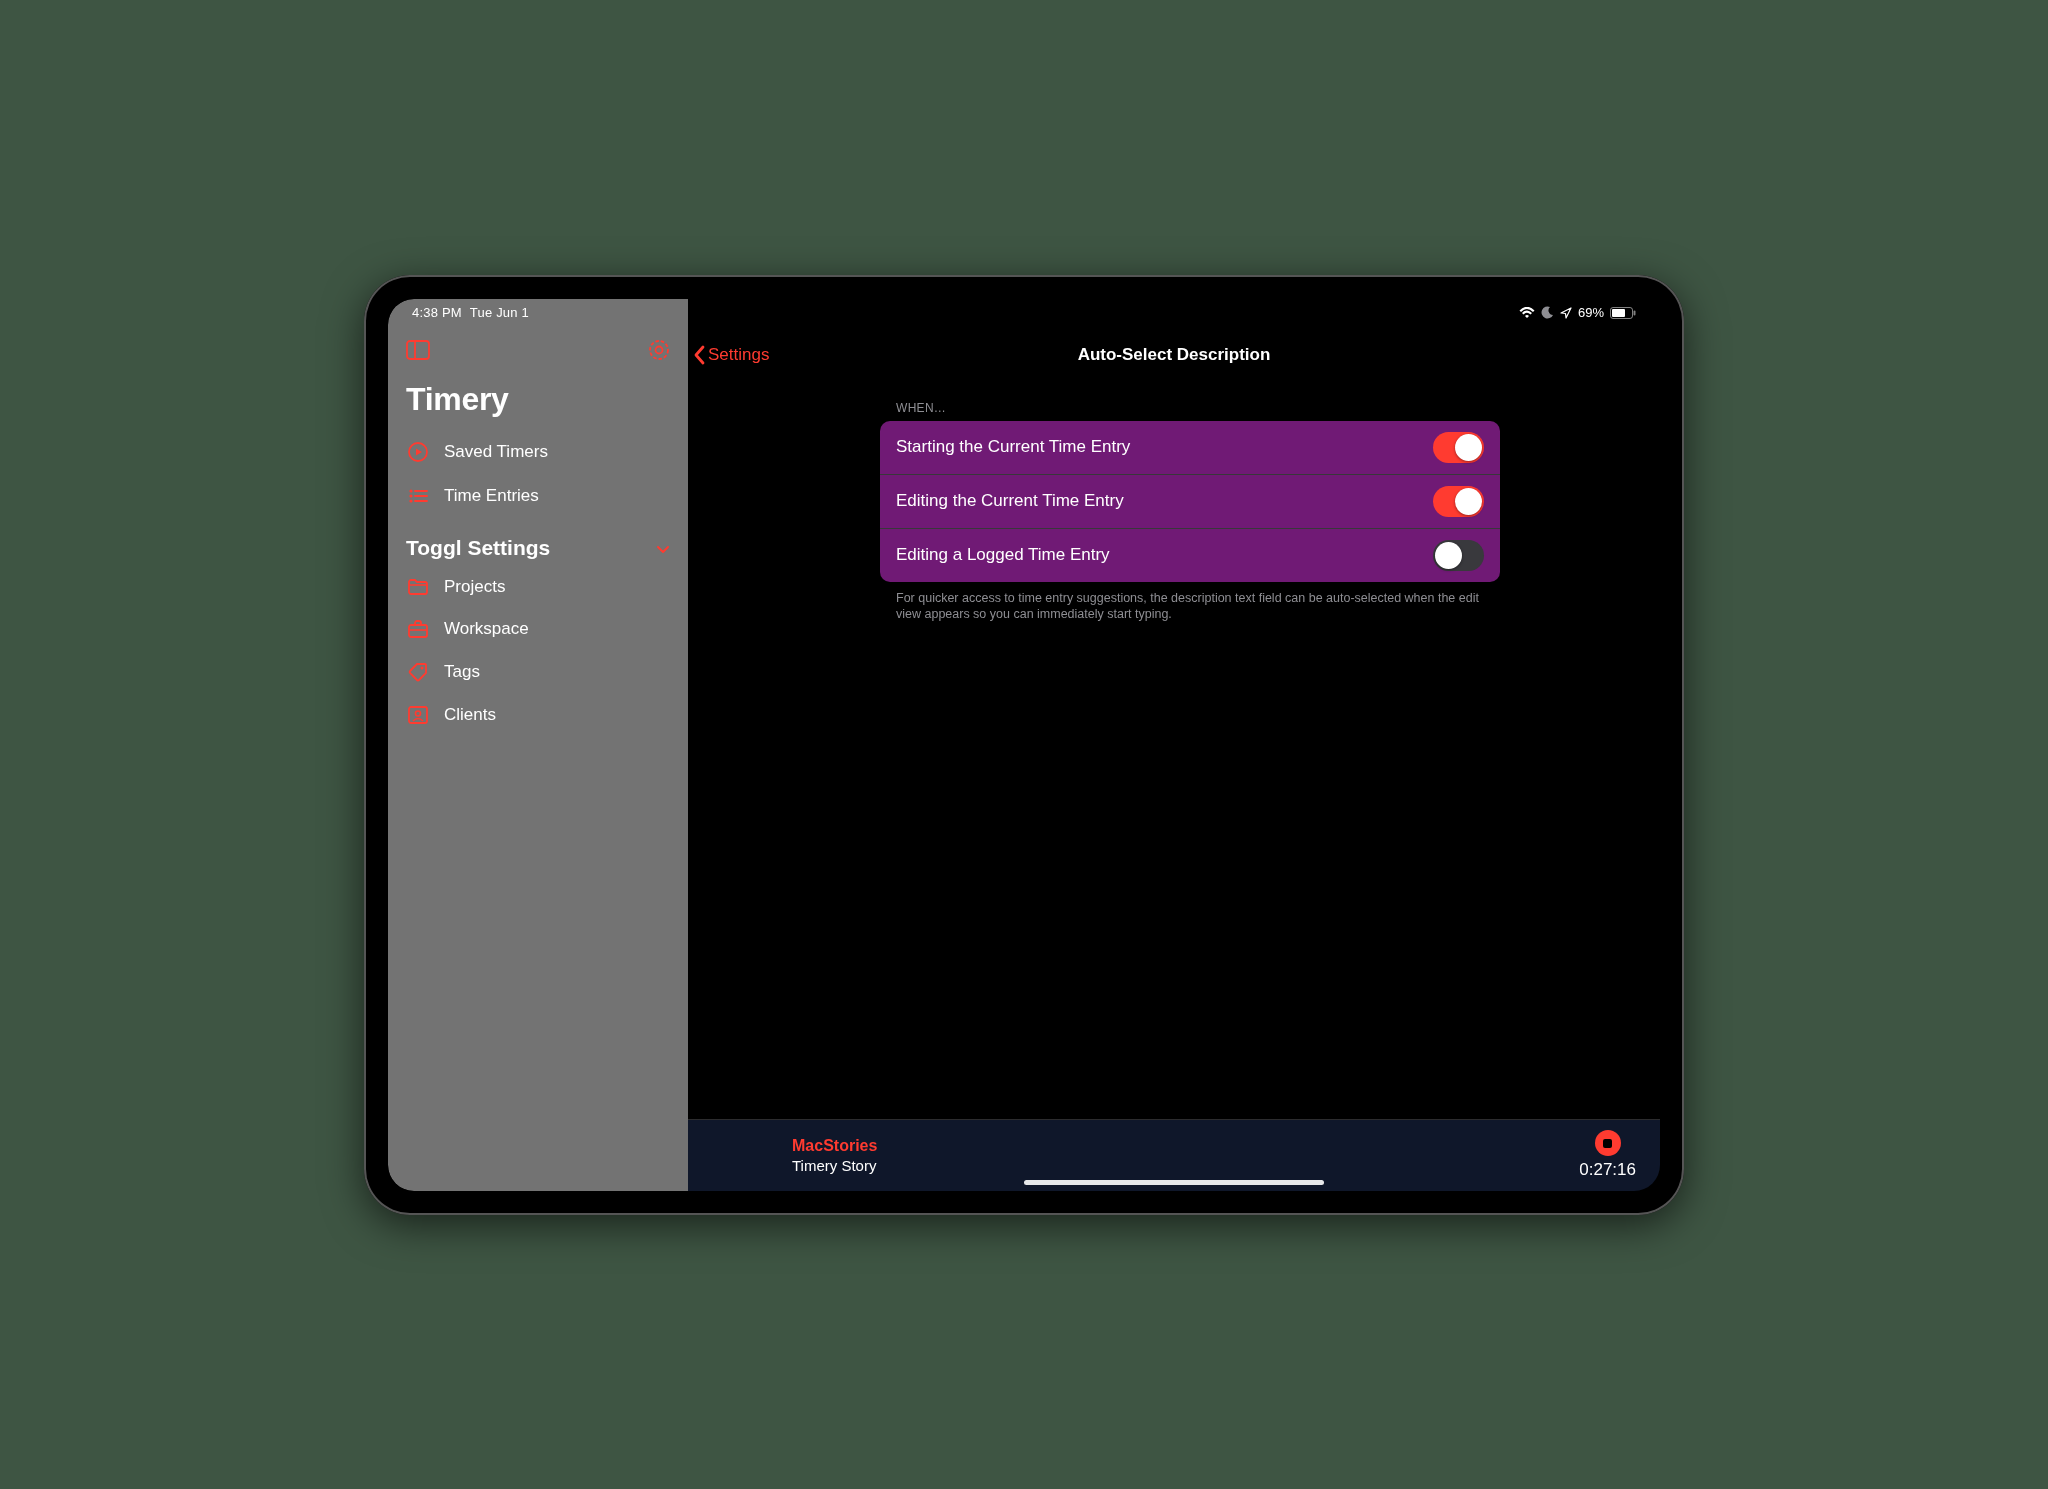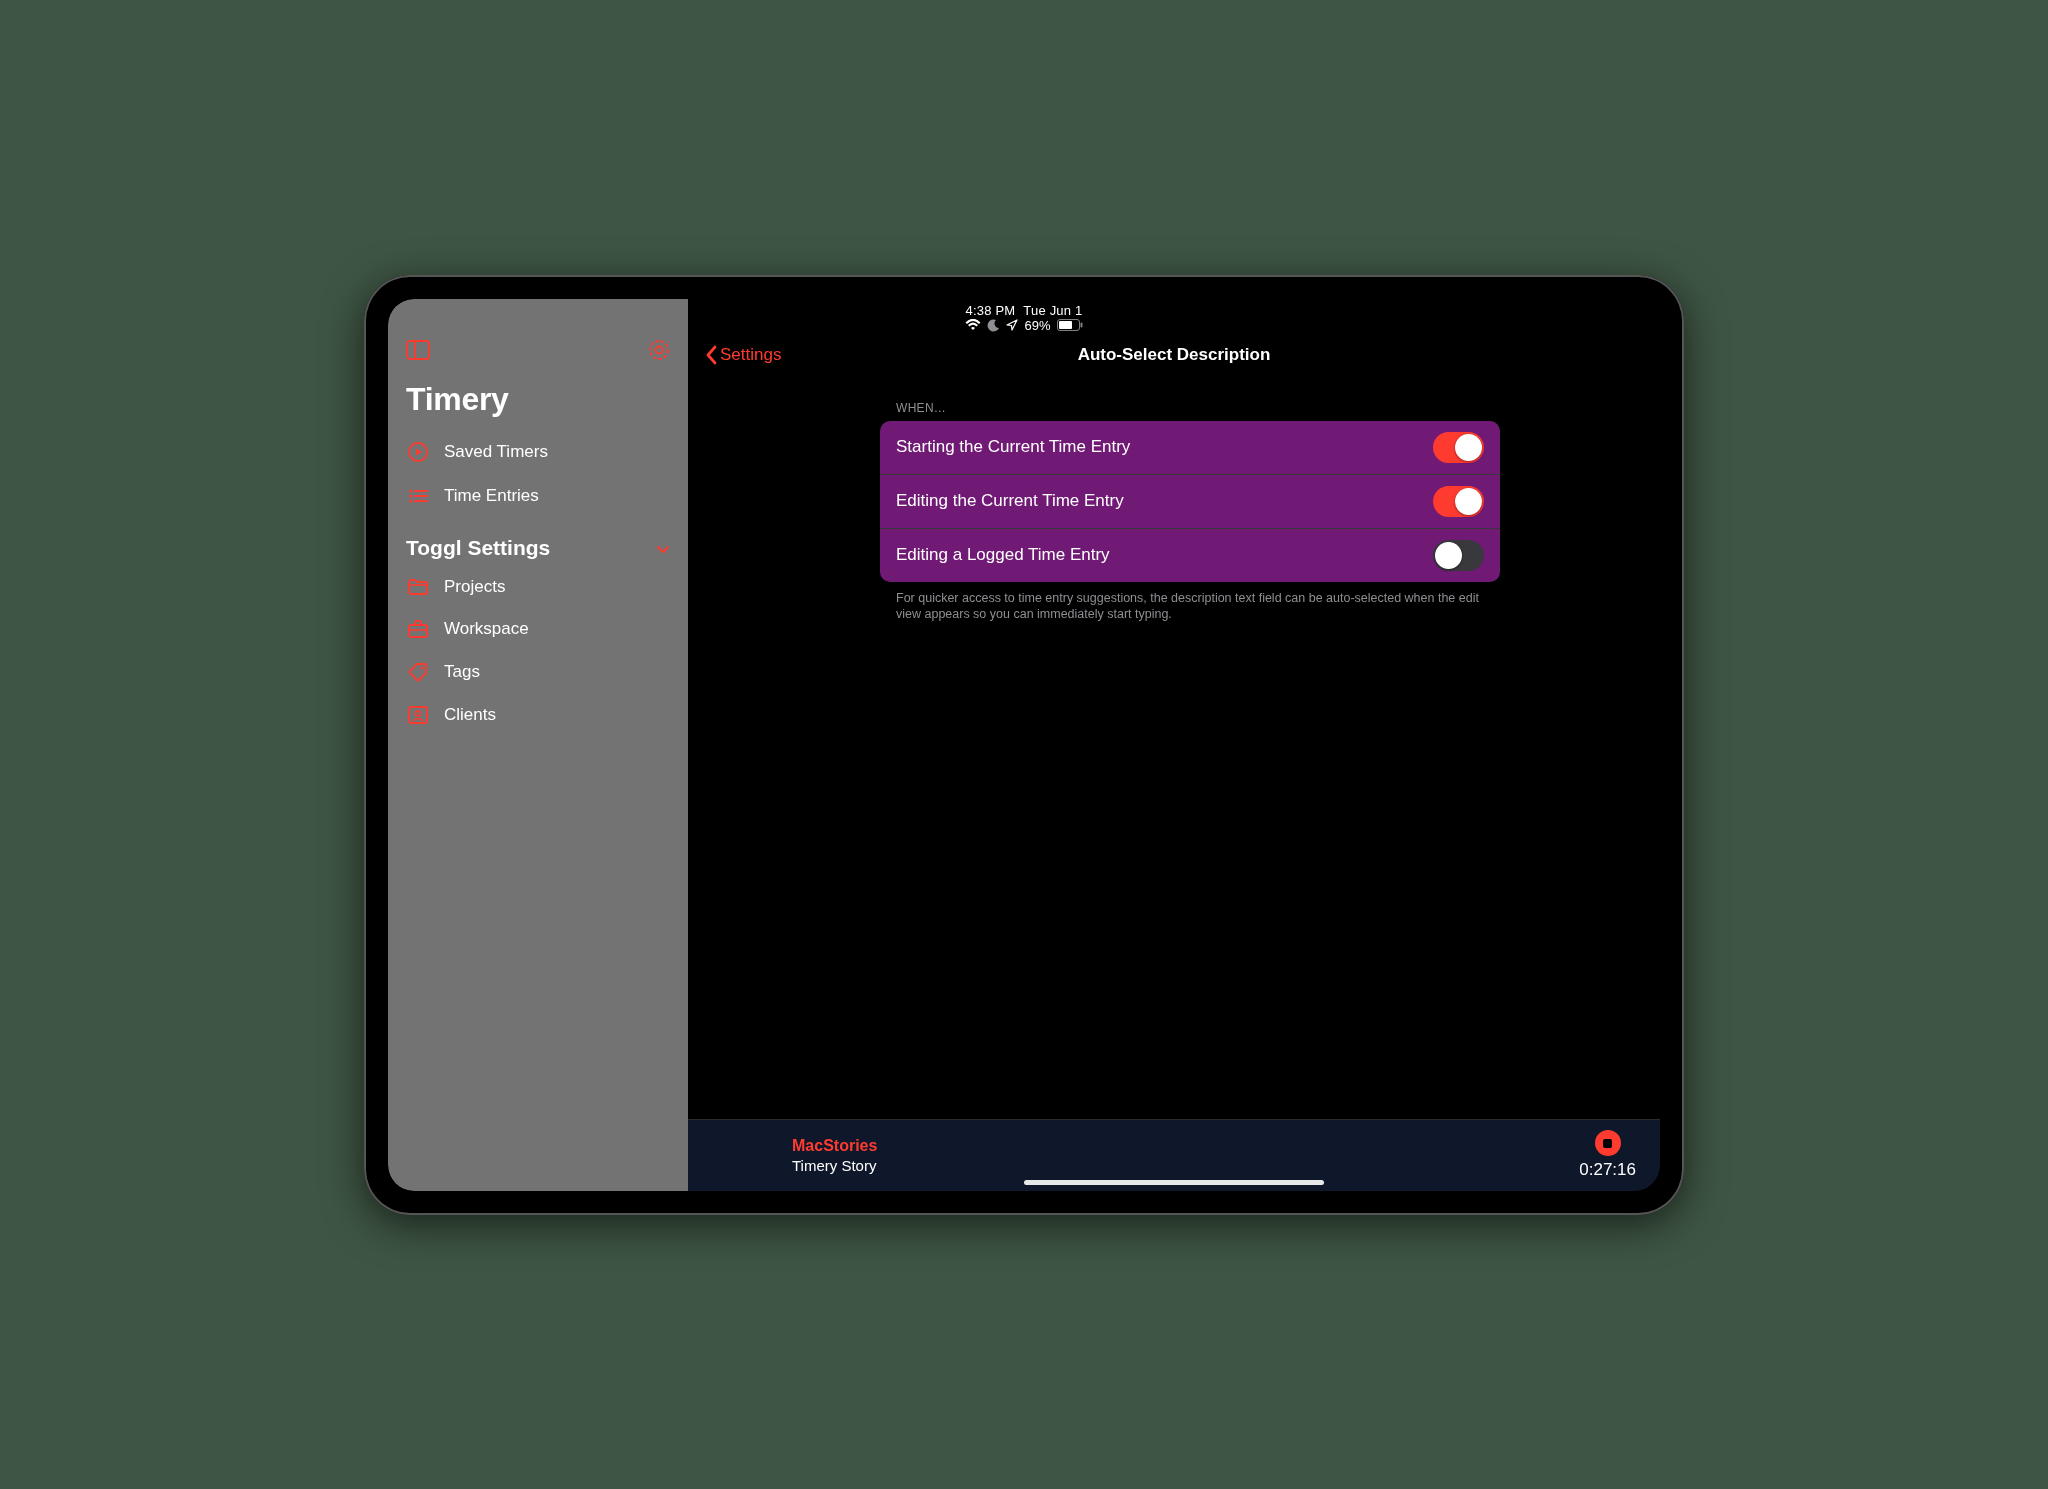--- a/index.html
+++ b/index.html
@@ -37,21 +37,20 @@
     top: 0; left: 0; right: 0;
     height: 24px;
     display: flex;
     align-items: center;
     justify-content: space-between;
     padding: 4px 24px 0 24px;
     font-size: 13px;
     color: #fff;
     z-index: 50;
     font-weight: 500;
-    flex-direction: column;
   }
   .status-left { display: flex; gap: 8px; letter-spacing: 0.2px;}
   .status-right { display: flex; align-items: center; gap: 6px; }
   .status-right svg { display: block; }
   
   .app {
     display: flex;
     width: 100%;
     height: 100%;
   }
@@ -107,21 +106,21 @@
   }
   .nav-bar {
     height: 44px;
     display: flex;
     align-items: center;
     justify-content: center;
     position: relative;
   }
   .nav-back {
     position: absolute;
-    left: 16px;
+    left: 4px;
     top: 0;
     height: 44px;
     display: flex;
     align-items: center;
     color: #ff3b30;
     font-size: 17px;
     gap: 2px;
   }
   .nav-title {
     font-size: 17px;

